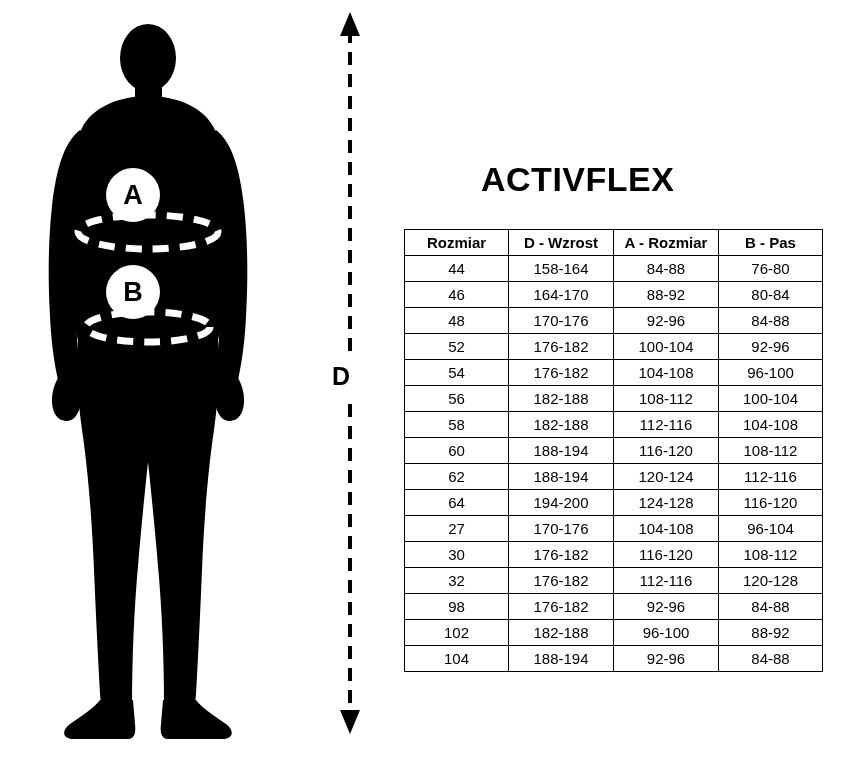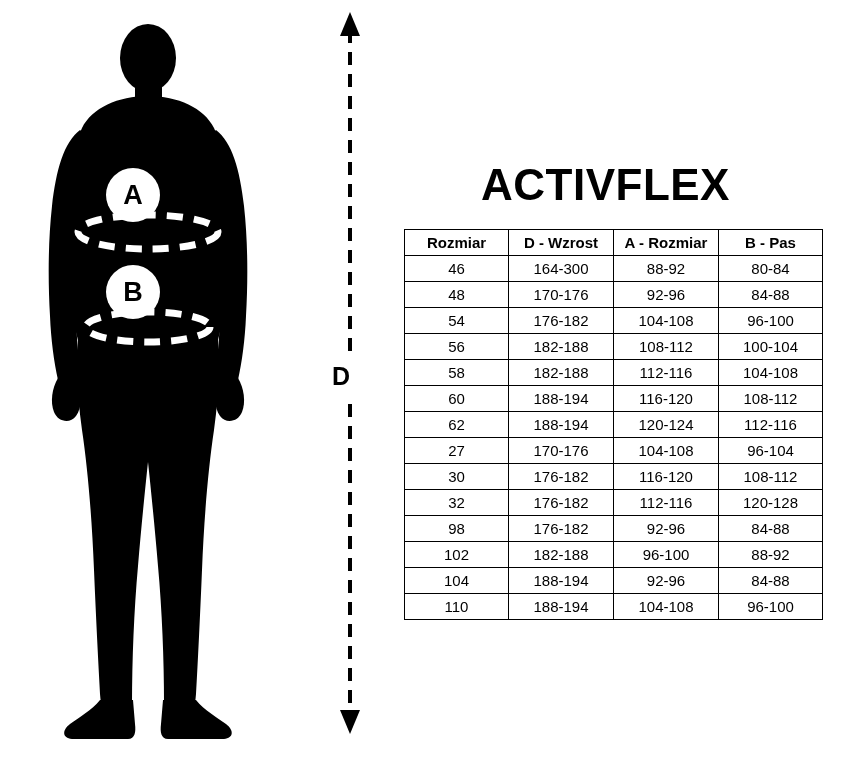--- a/index.html
+++ b/index.html
@@ -71,21 +71,21 @@
     background: #ffffff;
     padding: 4px 6px;
     font-family: "Liberation Sans", sans-serif;
   }
 
   
   #title {
     position: absolute;
     left: 481px;
     top: 160px;
-    font-size: 44px;
+    font-size: 34px;
     font-weight: bold;
     letter-spacing: 0.5px;
     font-family: "Liberation Sans", sans-serif;
   }
 
   #size-table {
     position: absolute;
     left: 404px;
     top: 229px;
     width: 418px;
@@ -230,32 +230,44 @@
     <thead>
       <tr>
         <th>Rozmiar</th>
         <th>D - Wzrost</th>
         <th>A - Rozmiar</th>
         <th>B - Pas</th>
       </tr>
     </thead>
     <tbody id="size-table-body">
         <tr>
+          <td>44</td>
+          <td>158-164</td>
+          <td>84-88</td>
+          <td>76-80</td>
+        </tr>
+        <tr>
           <td>46</td>
-          <td>164-300</td>
+          <td>164-170</td>
           <td>88-92</td>
           <td>80-84</td>
         </tr>
         <tr>
           <td>48</td>
           <td>170-176</td>
           <td>92-96</td>
           <td>84-88</td>
         </tr>
         <tr>
+          <td>52</td>
+          <td>176-182</td>
+          <td>100-104</td>
+          <td>92-96</td>
+        </tr>
+        <tr>
           <td>54</td>
           <td>176-182</td>
           <td>104-108</td>
           <td>96-100</td>
         </tr>
         <tr>
           <td>56</td>
           <td>182-188</td>
           <td>108-112</td>
           <td>100-104</td>
@@ -272,20 +284,26 @@
           <td>116-120</td>
           <td>108-112</td>
         </tr>
         <tr>
           <td>62</td>
           <td>188-194</td>
           <td>120-124</td>
           <td>112-116</td>
         </tr>
         <tr>
+          <td>64</td>
+          <td>194-200</td>
+          <td>124-128</td>
+          <td>116-120</td>
+        </tr>
+        <tr>
           <td>27</td>
           <td>170-176</td>
           <td>104-108</td>
           <td>96-104</td>
         </tr>
         <tr>
           <td>30</td>
           <td>176-182</td>
           <td>116-120</td>
           <td>108-112</td>
@@ -307,22 +325,16 @@
           <td>182-188</td>
           <td>96-100</td>
           <td>88-92</td>
         </tr>
         <tr>
           <td>104</td>
           <td>188-194</td>
           <td>92-96</td>
           <td>84-88</td>
         </tr>
-        <tr>
-          <td>110</td>
-          <td>188-194</td>
-          <td>104-108</td>
-          <td>96-100</td>
-        </tr>
       </tbody>
   </table>
 
 </div>
 
 </body></html>

